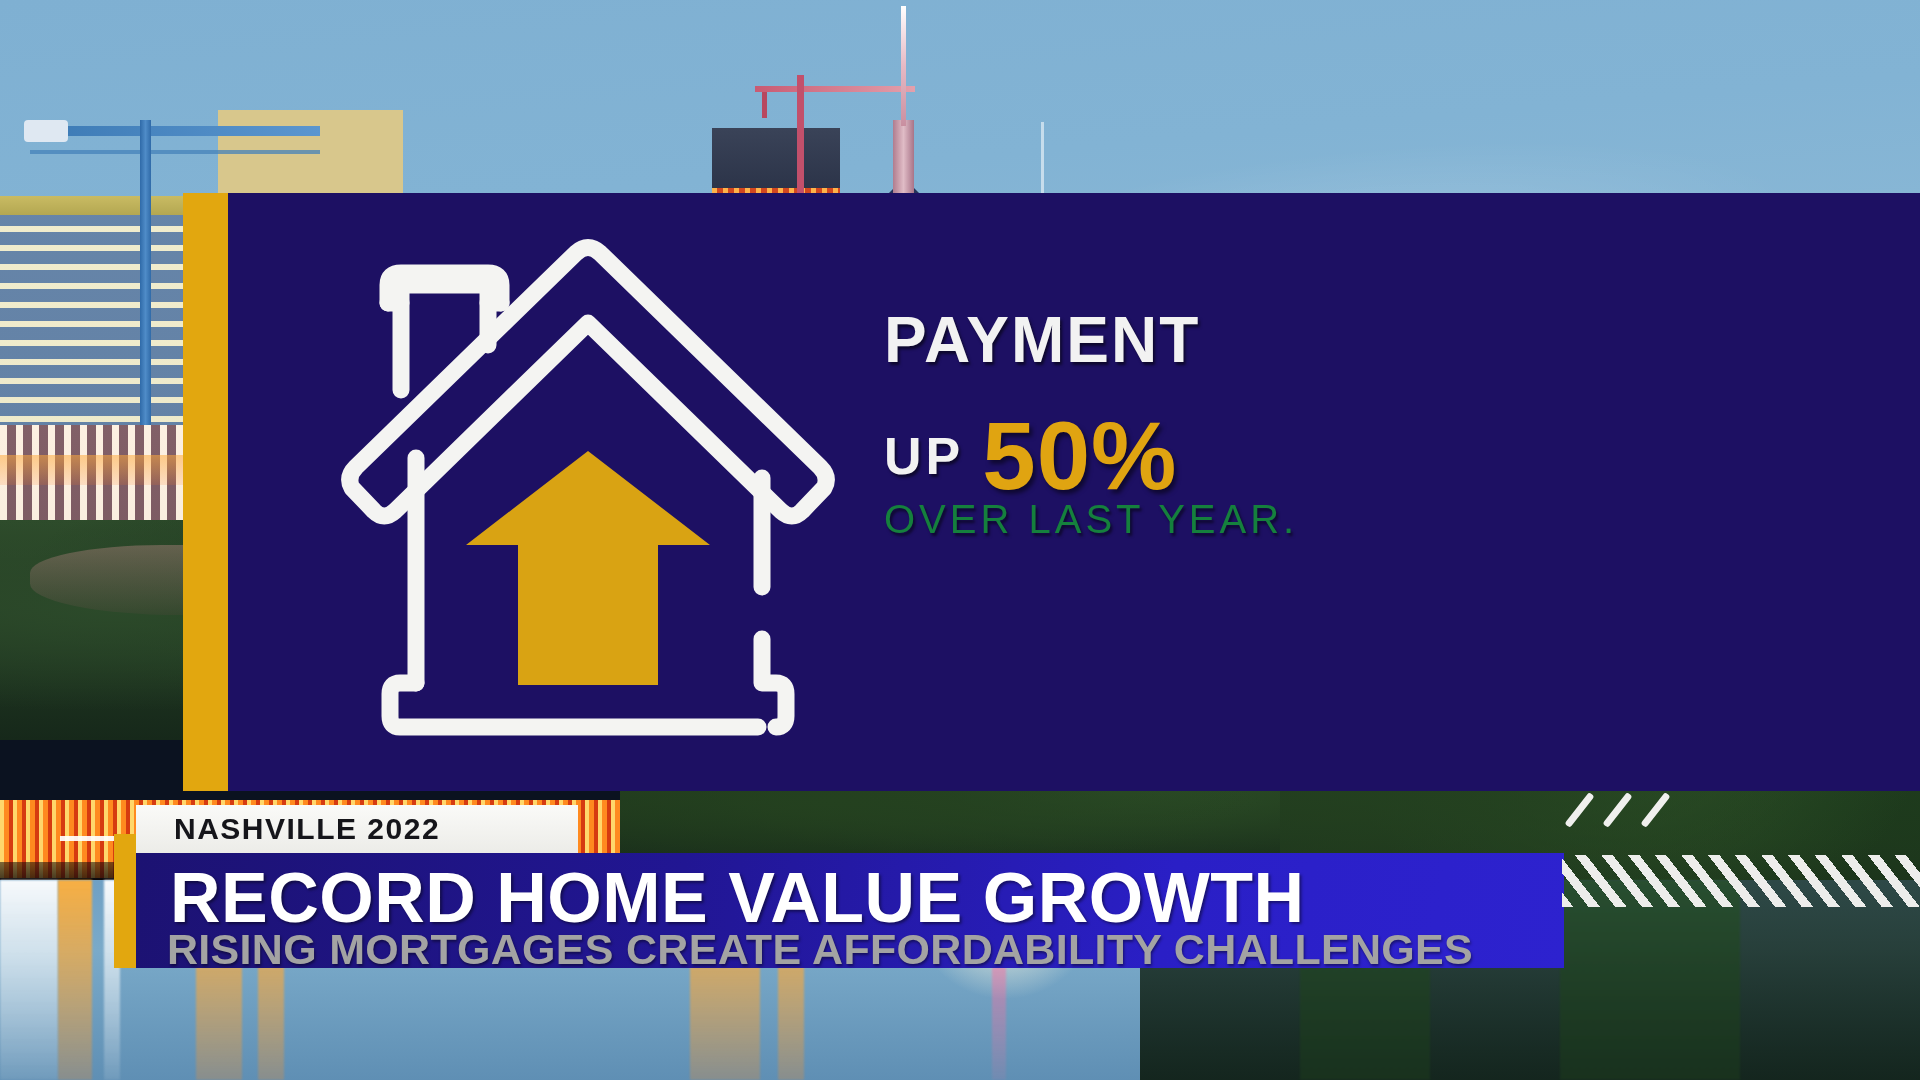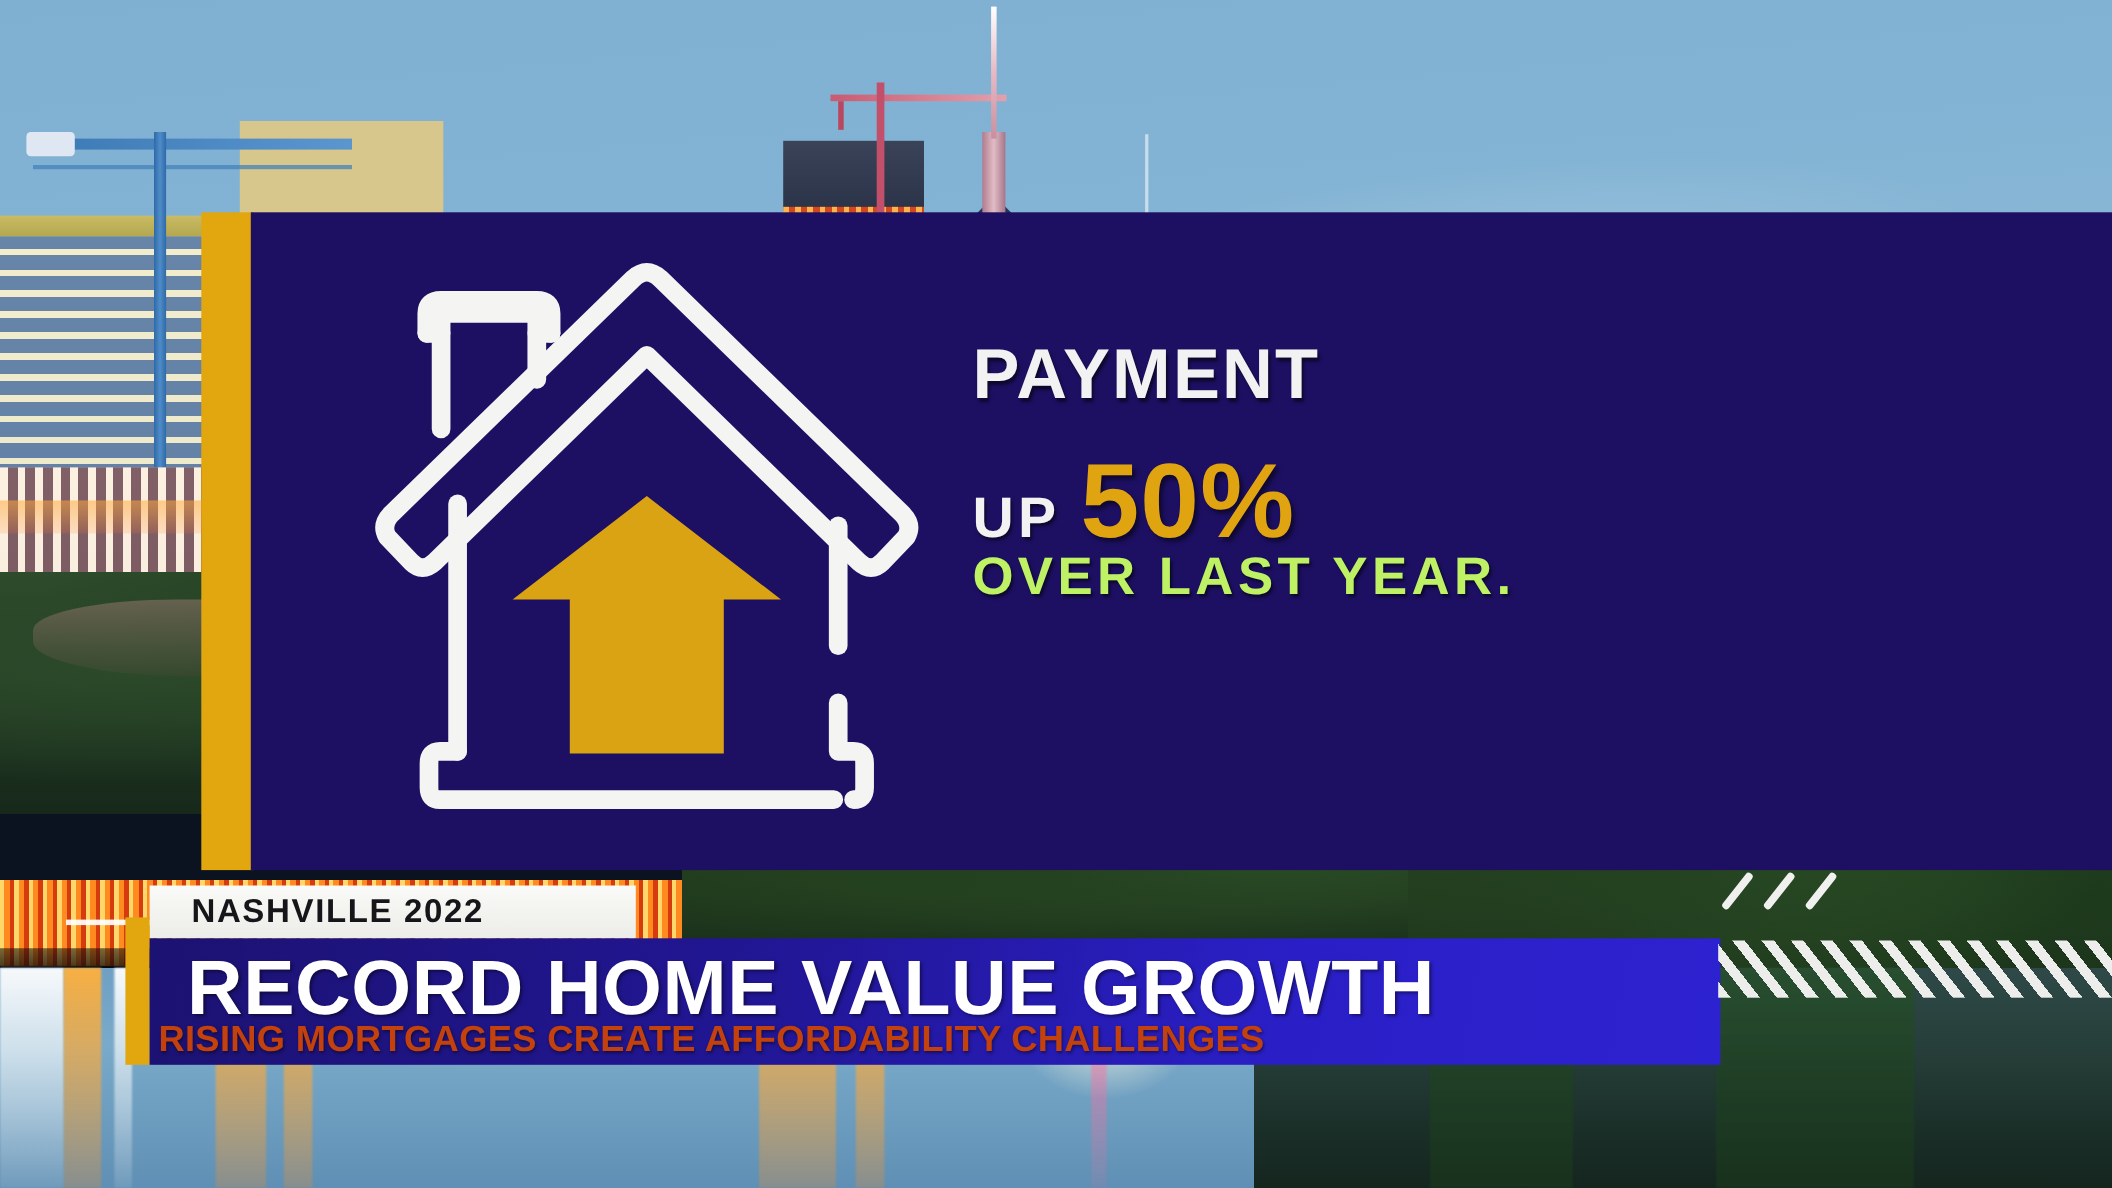--- a/index.html
+++ b/index.html
@@ -226,32 +226,32 @@
 
   
   .house-icon { position:absolute; left:338px; top:215px; width:500px; height:560px; }
 
   
   .text-block { position:absolute; left:884px; top:300px; width:1000px; }
   .headline {
     color:#F2F2F2; font-weight:bold; font-size:64px; letter-spacing:2px;
     line-height:1.28; text-shadow:2px 3px 3px rgba(0,0,0,0.55);
   }
-  .stat-row { display:flex; align-items:flex-end; margin-top:28px; }
+  .stat-row { display:flex; align-items:center; margin-top:28px; }
   .stat-up {
     color:#F2F2F2; font-weight:bold; font-size:52px; letter-spacing:4px;
     text-shadow:2px 3px 3px rgba(0,0,0,0.55);
   }
   .stat-num {
     color:#E0A411; font-weight:bold; font-size:96px; letter-spacing:1px;
     margin-left:18px; line-height:0.95;
     text-shadow:3px 4px 4px rgba(0,0,0,0.5);
   }
   .stat-sub {
-    color:#bef264; font-weight:bold; font-size:48px; letter-spacing:4px;
+    color:#15803d; font-weight:normal; font-size:40px; letter-spacing:4px;
     margin-top:-4px; text-shadow:2px 3px 3px rgba(0,0,0,0.55);
   }
 
   
   .lt-tab {
     position:absolute; left:136px; top:805px; width:442px; height:48px;
     background:linear-gradient(180deg,#FAFAF8,#ECECE8);
     display:flex; align-items:center;
   }
   .lt-tab span {
@@ -265,22 +265,22 @@
   .lt-bar {
     position:absolute; left:136px; top:853px; width:1428px; height:115px;
     background:linear-gradient(100deg,#1C1272 0%, #211693 38%, #2A1FC6 72%, #2D22CF 100%);
   }
   .lt-title {
     position:absolute; left:170px; top:858px;
     color:#FFFFFF; font-weight:bold; font-size:70px; letter-spacing:0.5px;
     text-shadow:2px 2px 3px rgba(0,0,0,0.45);
   }
   .lt-sub {
-    position:absolute; left:144px; top:925px;
-    color:#c2410c; font-weight:bold; font-size:33px; letter-spacing:0.3px;
+    position:absolute; left:167px; top:925px;
+    color:#a3a3a3; font-weight:bold; font-size:43px; letter-spacing:0.3px;
     text-shadow:1px 2px 3px rgba(0,0,0,0.45);
   }
 
   
   .dash-group { position:absolute; left:1570px; top:790px; width:120px; height:40px; }
   .dash {
     position:absolute; width:7px; height:40px; background:#F0F0EE;
     transform:rotate(38deg); border-radius:3px;
   }
   .hatch {

